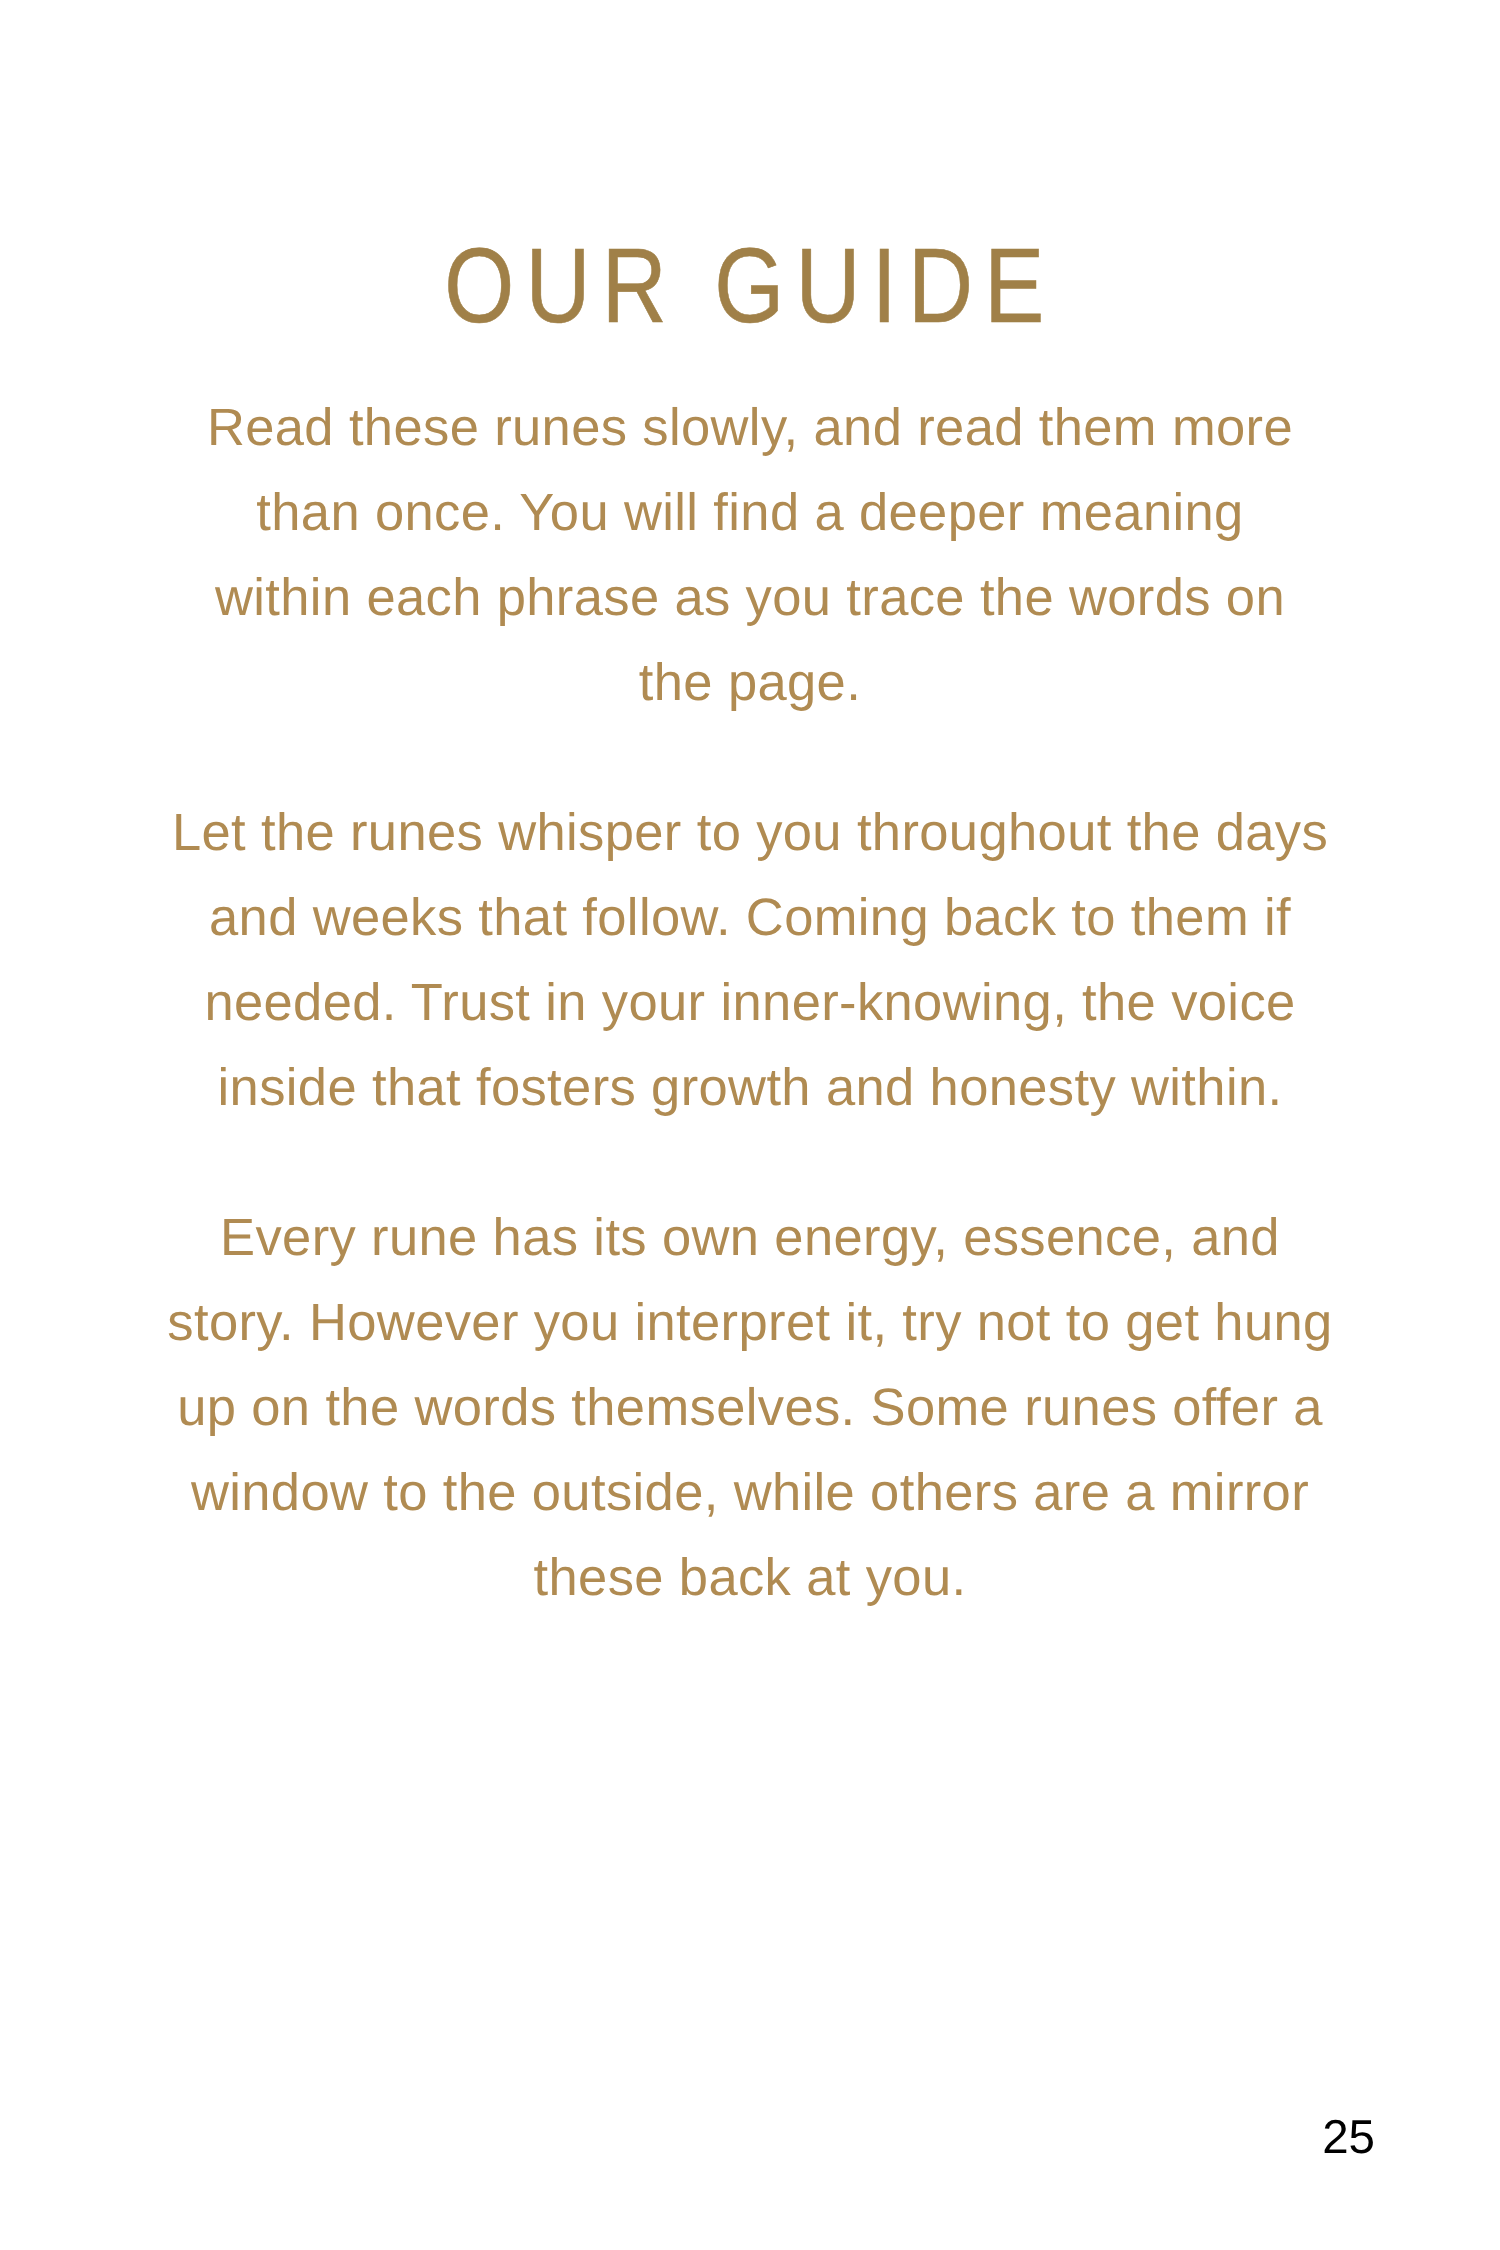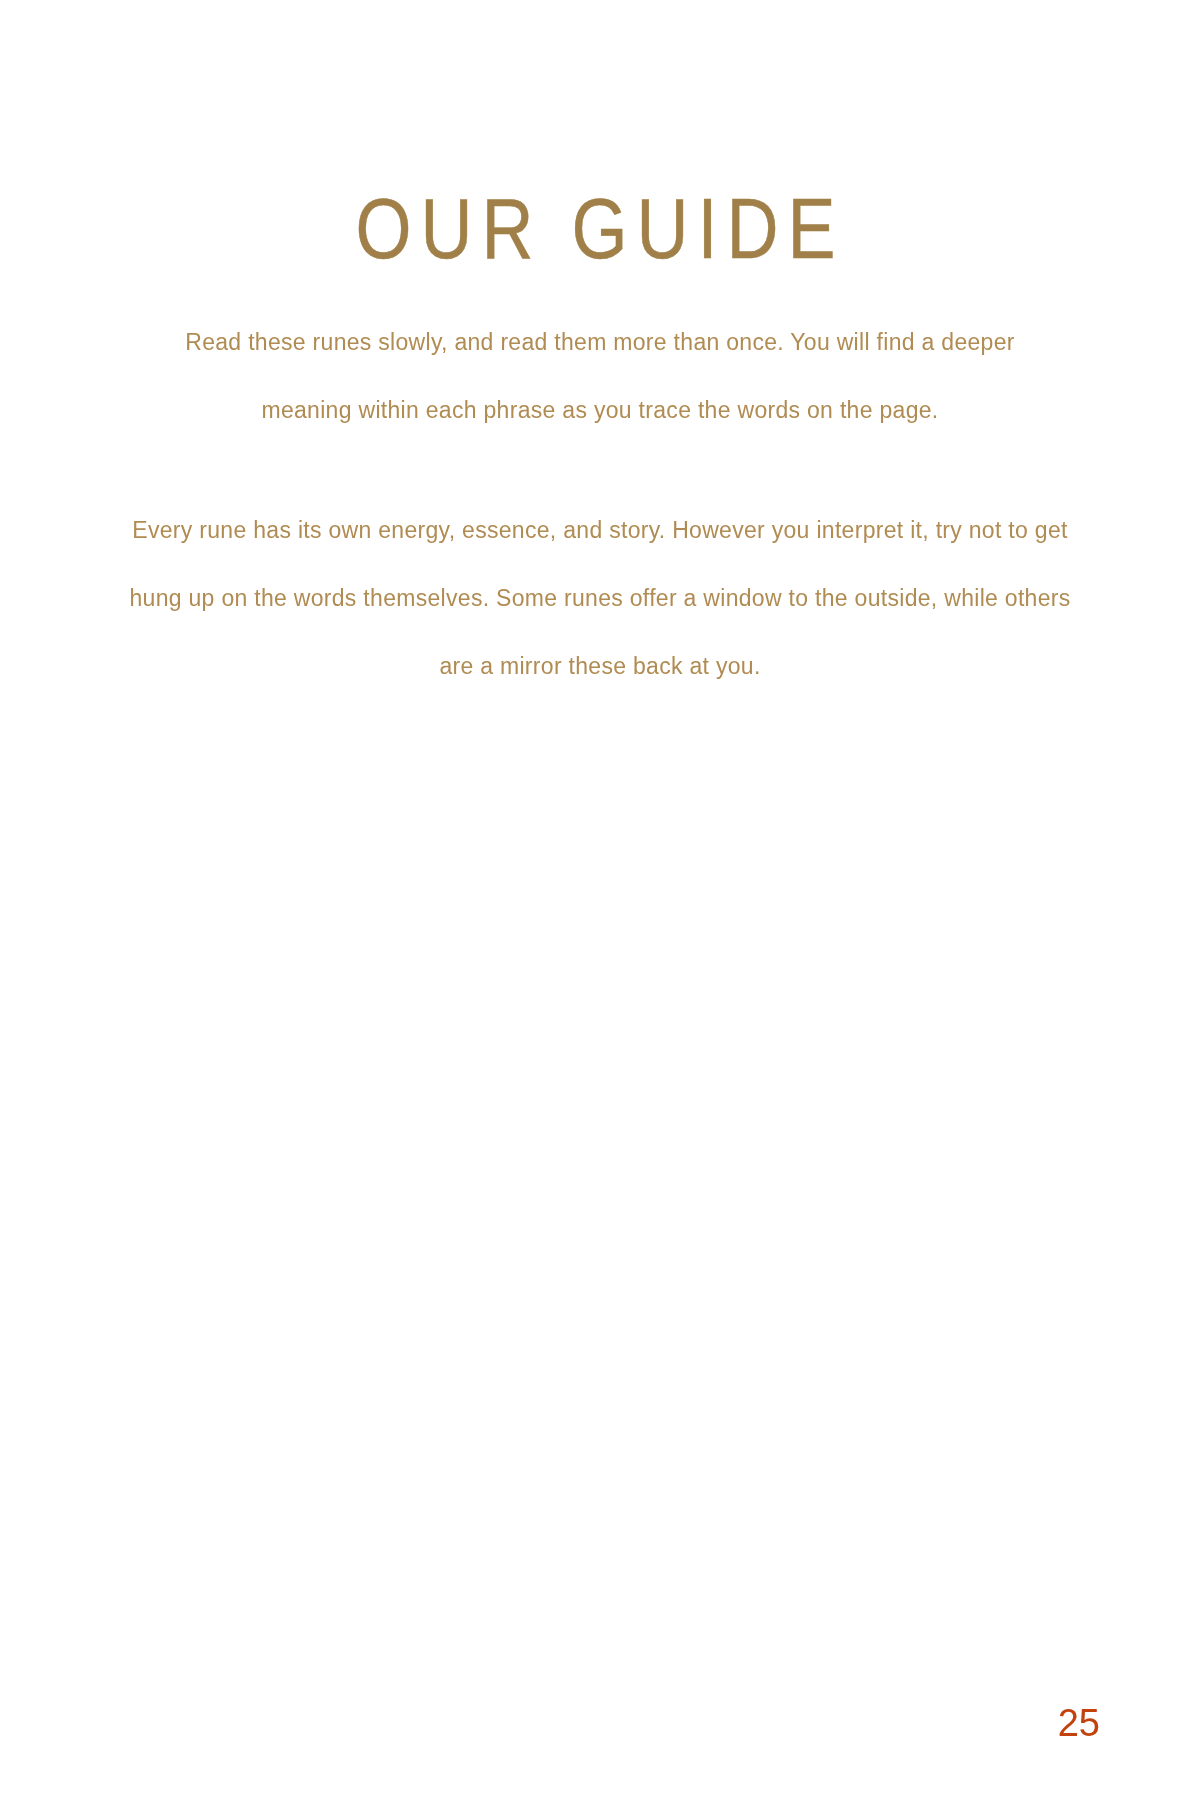--- a/index.html
+++ b/index.html
@@ -37,51 +37,52 @@
     transform-origin: top center;
   }
   .content {
     margin: 0 auto;
     padding-top: 78px;
     width: 960px;
   }
   .para {
     color: #b08b52;
     text-align: center;
-    font-size: 23px;
+    font-size: 42px;
     line-height: 68px;
     font-weight: 300;
     letter-spacing: 0.3px;
     margin: 0 0 52px 0;
     font-family: "Liberation Sans", sans-serif;
   }
   .para:last-of-type {
     margin-bottom: 0;
   }
   .para.p1 { width: 890px; margin-left: auto; margin-right: auto; }
   .para.p2 { width: 955px; margin-left: auto; margin-right: auto; }
   .para.p3 { width: 955px; margin-left: auto; margin-right: auto; }
   .para.p4 { width: 955px; margin-left: auto; margin-right: auto; }
 
   .page-number {
     position: absolute;
     right: 100px;
-    bottom: 55px;
-    color: #c2410c;
+    bottom: 68px;
+    color: #000000;
     font-size: 38px;
     font-weight: 300;
     font-family: "Liberation Sans", sans-serif;
   }
 </style>
 </head>
 <body>
 
 <div class="page">
 
   <h1 class="page-title">OUR GUIDE</h1>
 
   <div class="content">
     <p class="para p1">Read these runes slowly, and read them more than once. You will find a deeper meaning within each phrase as you trace the words on the page.</p>
+    <p class="para p2">Let the runes whisper to you throughout the days and weeks that follow. Coming back to them if needed. Trust in your inner-knowing, the voice inside that fosters growth and honesty within.</p>
     <p class="para p4">Every rune has its own energy, essence, and story. However you interpret it, try not to get hung up on the words themselves. Some runes offer a window to the outside, while others are a mirror these back at you.</p>
   </div>
 
   <div class="page-number">25</div>
 </div>
 
 </body></html>

